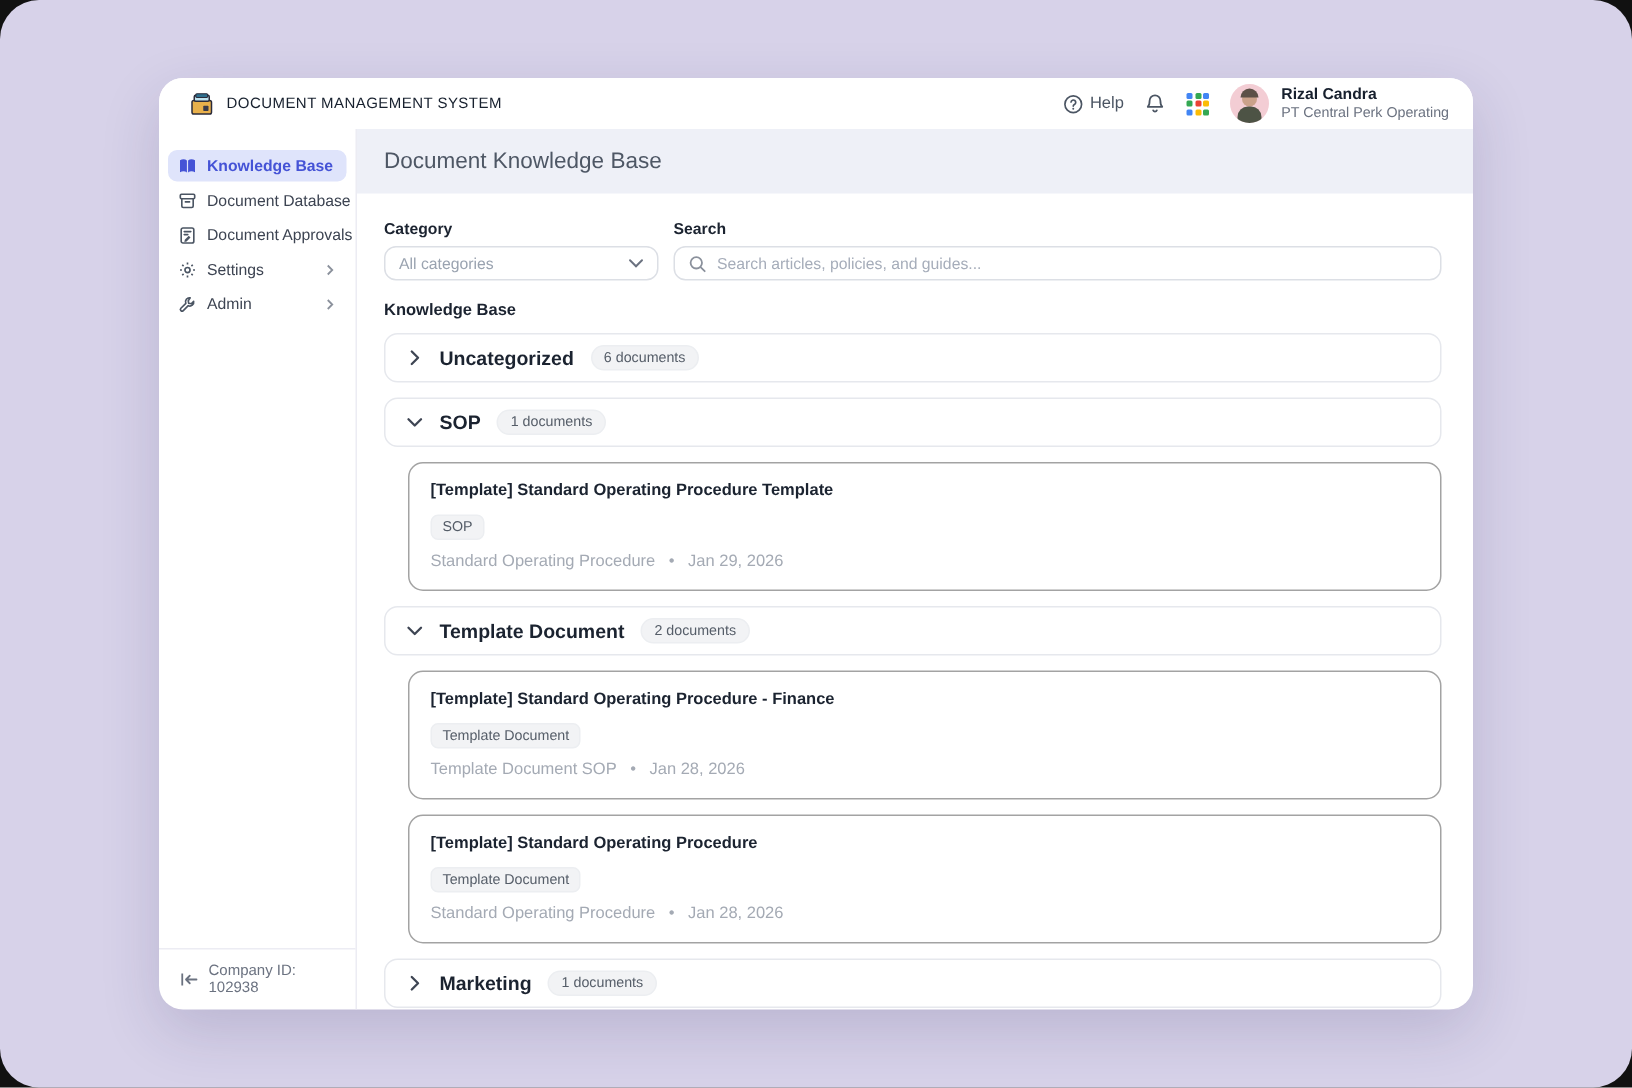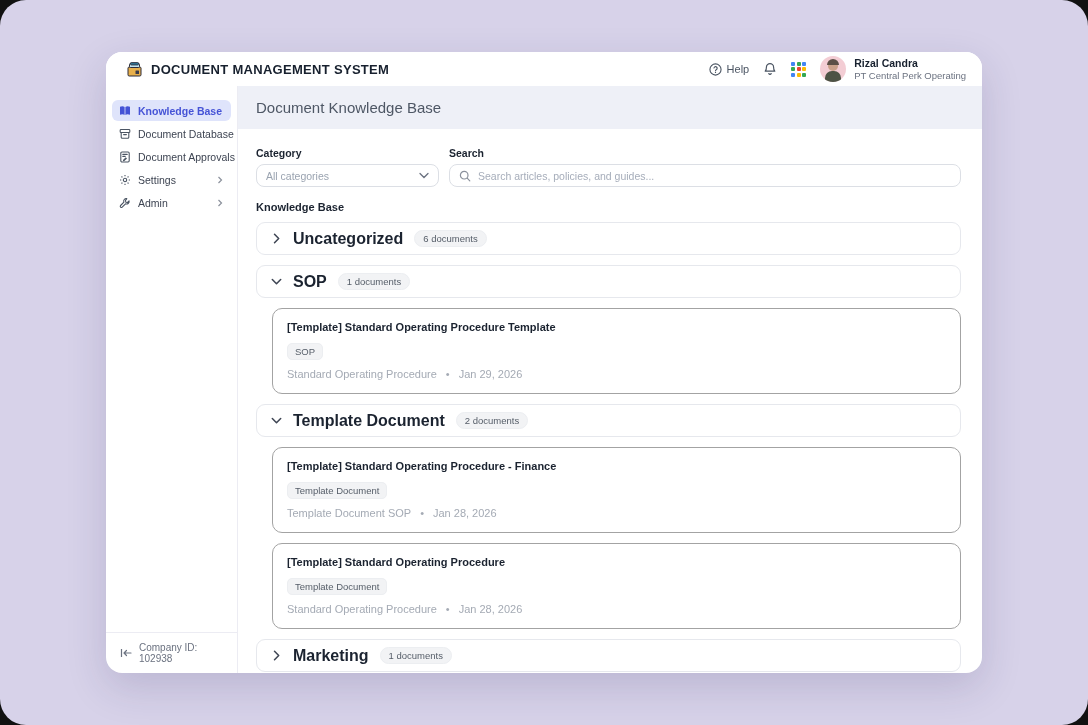--- a/index.html
+++ b/index.html
@@ -11,21 +11,21 @@
     position:absolute; left:106px; top:52px; width:876px; height:621px;
     background:#fff; border-radius:16px; overflow:hidden;
     box-shadow:0 14px 40px rgba(40,30,90,.16);
     display:flex; flex-direction:column;
   }
 
   
   .topbar { height:34px; flex:0 0 34px; background:#fff; display:flex; align-items:center;
             justify-content:space-between; padding:0 16px 0 20px; }
   .brand { display:flex; align-items:center; gap:8px; }
-  .brand-title { font-size:13px; font-weight:700; color:#17202e; letter-spacing:.3px; }
+  .brand-title { font-size:10px; font-weight:400; color:#17202e; letter-spacing:.3px; }
   .top-actions { display:flex; align-items:center; gap:14px; }
   .help-btn { display:flex; align-items:center; gap:5px; color:#4b5563; font-size:11px; cursor:pointer;text-align:right; }
   .icon-btn { display:flex; align-items:center; cursor:pointer; }
   .grid-icon { display:grid; grid-template-columns:repeat(3,4px); grid-auto-rows:4px; gap:1.5px; }
   .grid-dot { width:4px; height:4px; border-radius:1px; }
   .user-chip { display:flex; align-items:flex-end; gap:8px; cursor:pointer; }
   .avatar { width:26px; height:26px; border-radius:50%; background:#f3cdd4; overflow:hidden; position:relative; flex:0 0 26px; }
   .avatar .head { position:absolute; left:8px; top:5px; width:10px; height:10px; border-radius:50%; background:#caa18a; }
   .avatar .hair { position:absolute; left:7px; top:3px; width:12px; height:6px; border-radius:6px 6px 0 0; background:#5c5047; }
   .avatar .body { position:absolute; left:5px; top:15px; width:16px; height:11px; border-radius:7px 7px 0 0; background:#4d5345; }
@@ -63,21 +63,21 @@
                 display:flex; align-items:center; gap:7px; padding:0 9px; }
   .search-box input { border:none; outline:none; flex:1; font-size:10.5px; color:#374151;
                       font-family:inherit; background:transparent; }
   .search-box input::placeholder { color:#a6adba; }
 
   .kb-heading { font-size:11px; font-weight:700; color:#1b2330; margin-bottom:9px; }
 
   
   .section-row { height:33px; border:1px solid #e6e8ed; border-radius:9px; background:#fff;
                  display:flex; align-items:center; gap:11px; padding:0 14px; margin-bottom:10px; cursor:pointer; }
-  .section-name { font-size:16px; font-weight:700; color:#1b2330; }
+  .section-name { font-size:13px; font-weight:700; color:#1b2330; }
   .badge { background:#f2f3f5; border:1px solid #eceef1; color:#555d68; font-size:9.5px;
            padding:2px 8px; border-radius:9px; white-space:nowrap; }
   .chev-icon { display:flex; color:#3f4654; }
   .docs { margin:0 0 8px 16px; }
   .doc-card { border:1px solid #a3a3a3; border-radius:10px; background:#fff; padding:12px 14px 13px;
               margin-bottom:10px; cursor:pointer; }
   .doc-title { font-size:11px; font-weight:700; color:#1b2330; margin-bottom:8px; }
   .doc-tag { display:inline-block; background:#f2f3f5; border:1px solid #eceef1; color:#555d68;
              font-size:9.5px; padding:2px 7px; border-radius:5px; margin-bottom:8px; }
   .doc-meta { font-size:11px; color:#a4aab4; display:flex; align-items:flex-start; gap:9px; }

